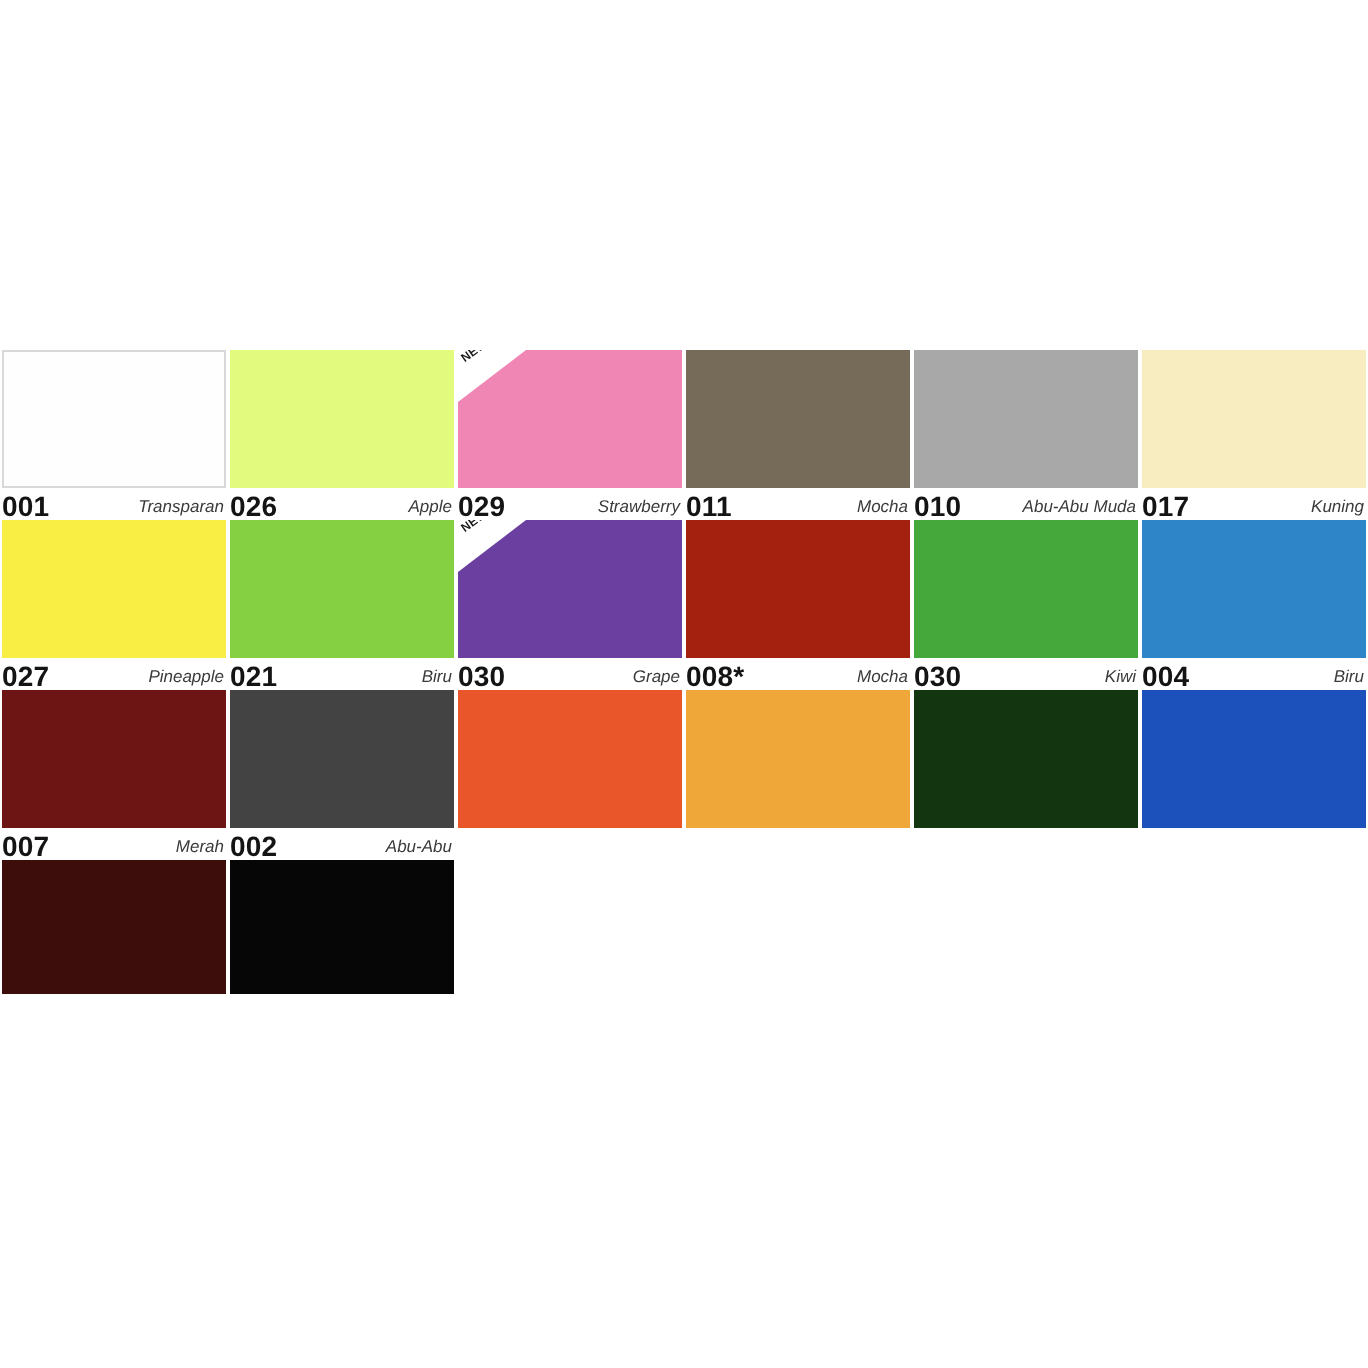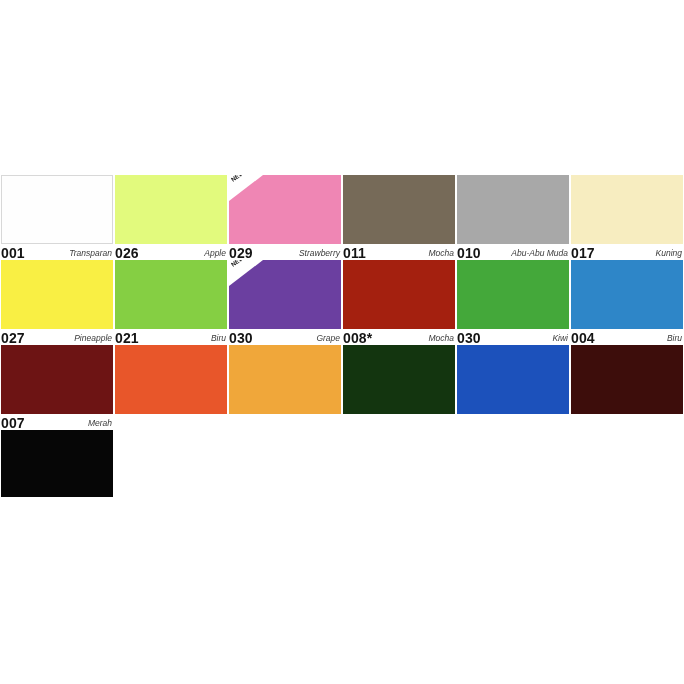--- a/index.html
+++ b/index.html
@@ -218,20 +218,27 @@
           </div>
         </div>
         <div class="swatch-cell">
           <div class="swatch-chip" style="background-color: rgb(109, 20, 20);"></div>
           <div class="swatch-label">
             <span class="swatch-code">007</span>
             <span class="swatch-name">Merah</span>
           </div>
         </div>
         <div class="swatch-cell">
+          <div class="swatch-chip" style="background-color: rgb(67, 67, 67);"></div>
+          <div class="swatch-label">
+            <span class="swatch-code">002</span>
+            <span class="swatch-name">Abu-Abu</span>
+          </div>
+        </div>
+        <div class="swatch-cell">
           <div class="swatch-chip" style="background-color: rgb(232, 86, 42);"></div>
         </div>
         <div class="swatch-cell">
           <div class="swatch-chip" style="background-color: rgb(240, 167, 58);"></div>
         </div>
         <div class="swatch-cell">
           <div class="swatch-chip" style="background-color: rgb(19, 53, 15);"></div>
         </div>
         <div class="swatch-cell">
           <div class="swatch-chip" style="background-color: rgb(28, 81, 187);"></div>

